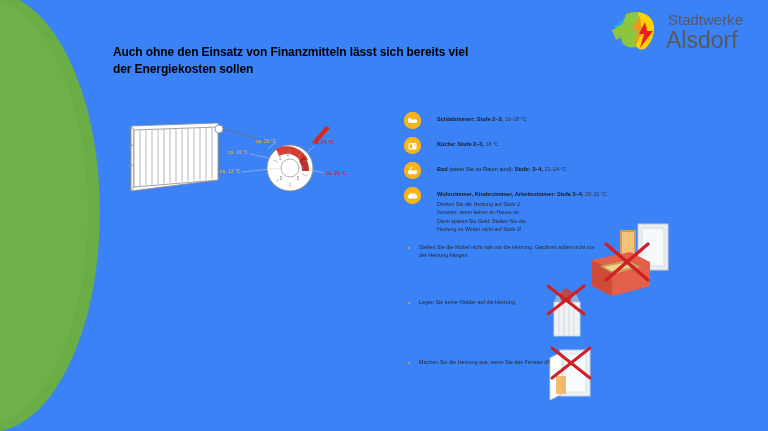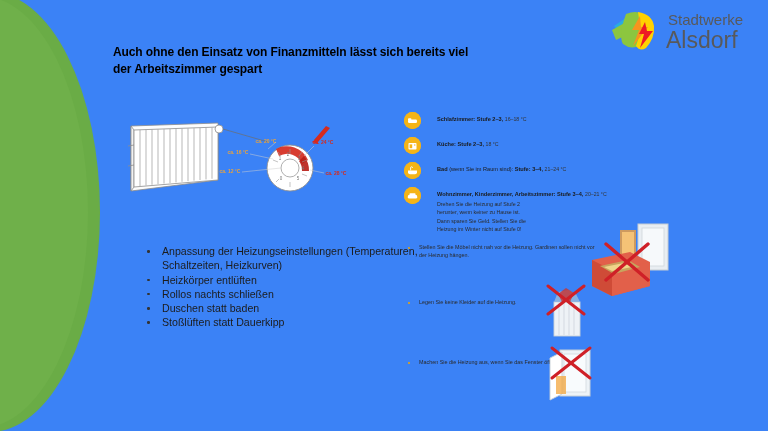--- a/index.html
+++ b/index.html
@@ -104,21 +104,21 @@
         <path d="M32 10 L24 24 L31 24 L25 40 L40 21 L33 21 Z" fill="#f7941e"></path>
         <path d="M37 16 L31 28 L36 28 L32 42 L45 25 L39 25 Z" fill="#ed1c24"></path>
       </g>
       <text x="60" y="19" font-family="Liberation Sans, sans-serif" font-size="15" fill="#58595b">Stadtwerke</text>
       <text x="58" y="42" font-family="Liberation Sans, sans-serif" font-size="23" fill="#58595b">Alsdorf</text>
     </svg>
   </div>
 
   <div class="title">
     <div>Auch ohne den Einsatz von Finanzmitteln lässt sich bereits viel</div>
-    <div>der Arbeitszimmer gespart</div>
+    <div>der Energiekosten sollen</div>
   </div>
 
   <div class="radiator-fig">
     <svg viewBox="0 0 255 90" width="255" height="90">
 
       <g fill="none" stroke="#8d8d8d" stroke-width="0.8">
         <path d="M13 8 L100 5 L100 62 L13 73 Z" fill="#fdfdfd"></path>
         <path d="M13 8 L16 12 L16 69 L13 73 Z" fill="#f2f2f2"></path>
         <path d="M16 12 L100 9 L100 62 L16 69 Z" fill="#ffffff"></path>
         <g stroke="#9a9a9a" stroke-width="0.7">
@@ -185,29 +185,20 @@
       <g stroke="#cfcfcf" stroke-width="0.5">
         <line x1="158" y1="24" x2="150" y2="31"></line>
         <line x1="132" y1="36" x2="155" y2="41"></line>
         <line x1="124" y1="54" x2="163" y2="50"></line>
         <line x1="196" y1="28" x2="186" y2="38"></line>
         <line x1="206" y1="55" x2="192" y2="52"></line>
       </g>
     </svg>
   </div>
 
-  <div class="bullets">
-    <ul>
-      <li>Anpassung der Heizungseinstellungen (Temperaturen, Schaltzeiten, Heizkurven)</li>
-      <li>Heizkörper entlüften</li>
-      <li>Rollos nachts schließen</li>
-      <li>Duschen statt baden</li>
-      <li>Stoßlüften statt Dauerkipp</li>
-    </ul>
-  </div>
 
   <div class="info-panel">
 
     <div class="room-row" style="top:0;position:absolute;">
       <span class="room-icon">
         <svg viewBox="0 0 17 17" width="17" height="17">
           <circle cx="8.5" cy="8.5" r="8.5" fill="#f5b417"></circle>
           <rect x="4" y="7.5" width="9" height="3.4" rx="1.2" fill="#fff"></rect>
           <rect x="4" y="6.3" width="3.4" height="2" rx="0.9" fill="#fff"></rect>
         </svg>

